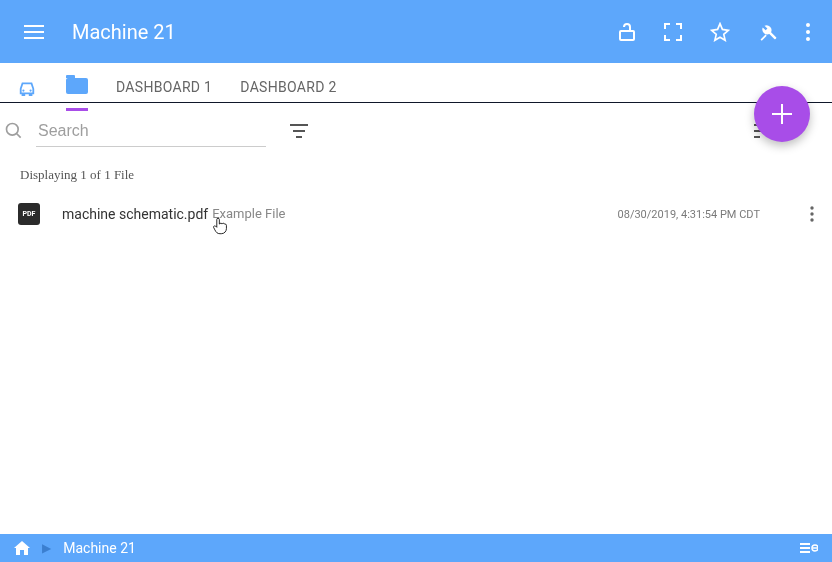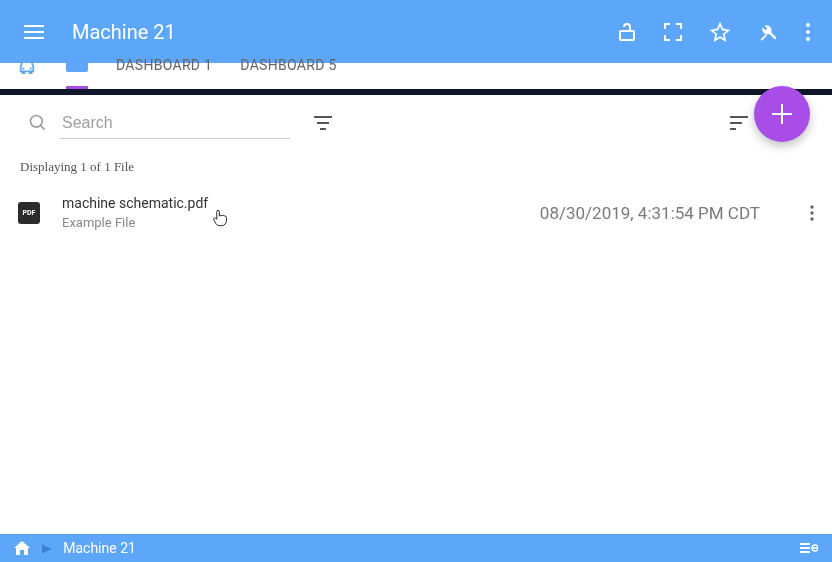--- a/index.html
+++ b/index.html
@@ -20,24 +20,24 @@
       padding: 0 10px 0 16px;
       color: #fff;
     }
     .menu-btn { width: 36px; height: 36px; display:flex; align-items:center; justify-content:center; cursor:pointer; }
     .title { font-size: 20px; margin-left: 20px; font-weight: 400; }
     .appbar-spacer { flex: 1; }
     .appbar-actions { display: flex; gap: 28px; align-items: center; padding-right: 12px; }
     .appbar-actions > div { cursor:pointer; display:flex; align-items:center; justify-content:center; }
 
     .tabbar {
-      height: 32px;
-      border-bottom: 6px solid #0f172a;
+      height: 40px;
+      border-bottom: 1px solid #0f172a;
       display: flex;
-      align-items: flex-end;
+      align-items: flex-start;
       padding: 0 16px;
       gap: 28px;
       position: relative;
     }
     .tab { height: 48px; display:flex; align-items:center; font-size:14px; color:#666; cursor:pointer; letter-spacing:0.3px; }
     .tab.icon-tab { color:#5da7fb; }
     .tab.active { border-bottom: 3px solid #a84de8; }
     .folder-icon { width:22px; height:16px; background:#5da7fb; border-radius:2px; position:relative; }
     .folder-icon:before { content:''; position:absolute; top:-3px; left:0; width:9px; height:3px; background:#5da7fb; border-radius:1px 1px 0 0; }
 
@@ -49,21 +49,21 @@
       border-radius: 50%;
       background: #a84de8;
       box-shadow: 0 4px 10px rgba(0,0,0,0.25);
       display:flex; align-items:center; justify-content:center;
       cursor:pointer;
     }
 
     .toolbar-row {
       display:flex; align-items:center;
       height: 56px;
-      padding: 0 28px;
+      padding: 0 4px;
       gap: 12px;
     }
     .search-icon { color:#9e9e9e; }
     .search-input {
       border: none;
       border-bottom: 1px solid #ccc;
       font-size: 16px;
       padding: 6px 2px;
       width: 230px;
       outline: none;
@@ -81,24 +81,24 @@
       padding: 12px 18px;
       gap: 22px;
       position: relative;
     }
     .pdf-icon {
       width: 22px; height: 22px;
       background:#2b2b2b; border-radius:3px;
       color:#fff; font-size:7px; font-weight:700;
       display:flex; align-items:center; justify-content:center;
     }
-    .file-meta { display:flex; flex-direction:column; gap:4px; }
+    .file-meta { display:flex; flex-direction:row; gap:4px; }
     .file-name { font-size:14px; color:#333; }
     .file-owner { font-size:13px; color:#888; }
-    .file-date { font-size:17px; color:#7a7a7a; margin-left:auto; margin-right: 28px; }
+    .file-date { font-size:11px; color:#7a7a7a; margin-left:auto; margin-right: 28px; }
     .row-menu { color:#666; cursor:pointer; }
     .cursor-hand {
       position:absolute; left:212px; top:26px; pointer-events:none; color:#000;
     }
 
     .bottombar {
       margin-top:auto;
       height: 28px;
       background:#5da7fb;
       display:flex; align-items:center;
@@ -160,21 +160,21 @@
     <svg class="car-icon" width="22" height="18" viewBox="0 0 24 20">
         <path d="M5 12l2-6h10l2 6v5h-2v2h-2v-2H9v2H7v-2H5v-5z" fill="none" stroke="#5da7fb" stroke-width="2"></path>
         <circle cx="8" cy="14" r="1.2" fill="#5da7fb"></circle>
         <circle cx="16" cy="14" r="1.2" fill="#5da7fb"></circle>
       </svg>
   </div>
   <div class="tab icon-tab active">
     <span class="folder-icon"></span>
   </div>
   <div class="tab">DASHBOARD 1</div>
-  <div class="tab">DASHBOARD 5</div>
+  <div class="tab">DASHBOARD 2</div>
 </div>
 
 <div class="fab">
   <svg width="20" height="20" viewBox="0 0 20 20">
       <path d="M9 0h2v20H9z M0 9h20v2H0z" fill="#fff"></path>
     </svg>
 </div>
 
 <div class="toolbar-row">
   <span class="search-icon">

